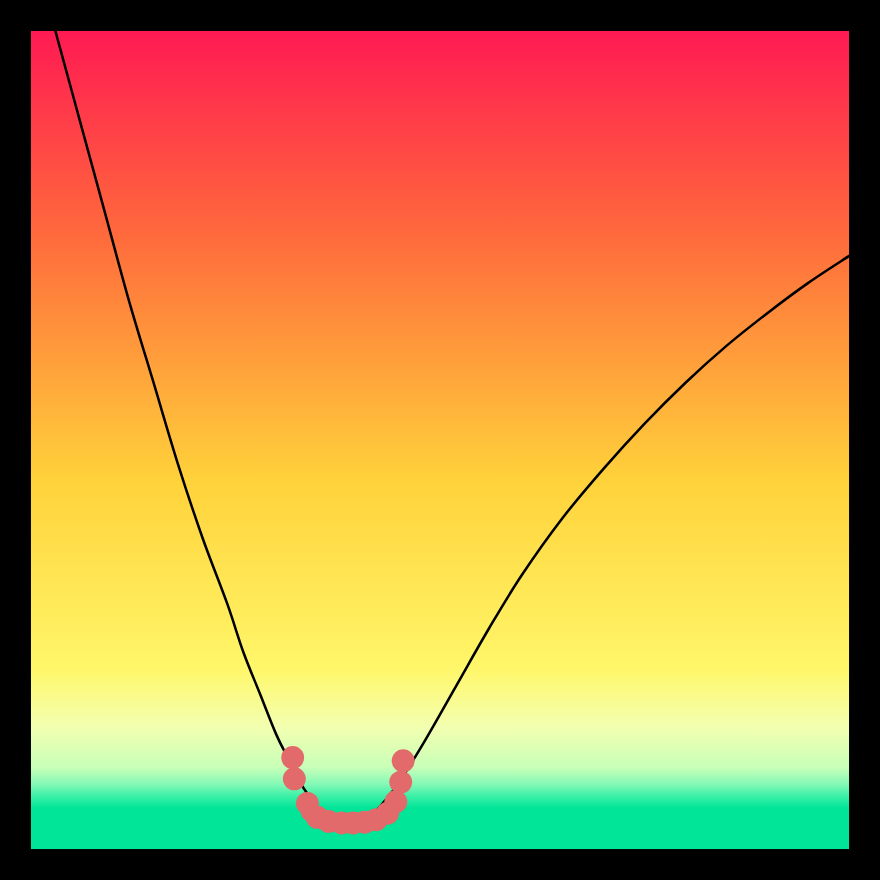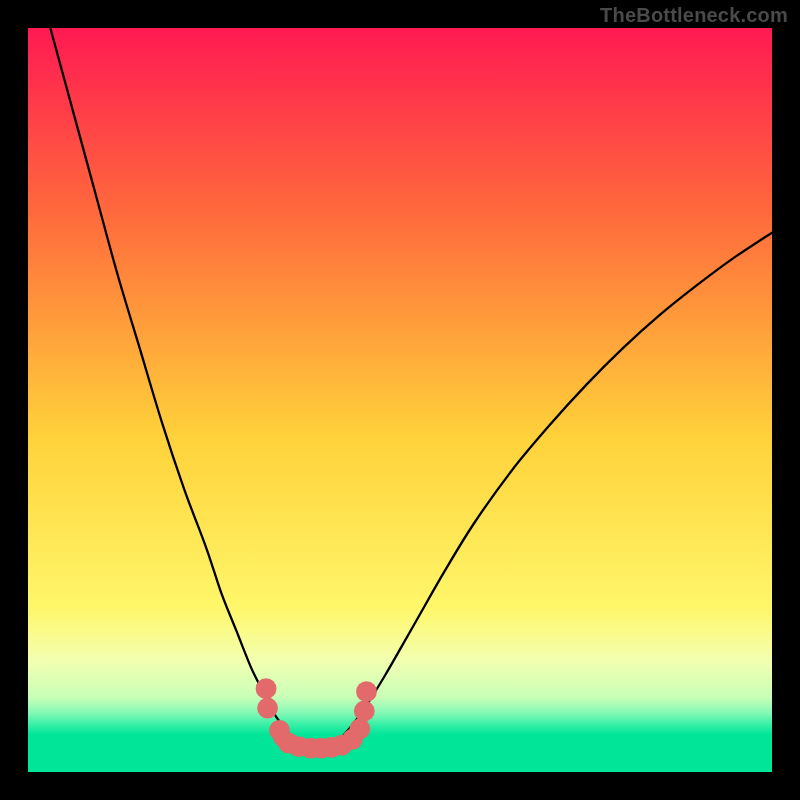--- a/index.html
+++ b/index.html
@@ -5,21 +5,20 @@
   html,body{margin:0;padding:0;width:800px;height:800px;background:#000;overflow:hidden;font-family:Arial,Helvetica,sans-serif}
   .stage{position:relative;width:800px;height:800px;background:#000}
   .attribution{position:absolute;top:4px;right:12px;color:#4a4a4a;font-size:20px;font-weight:600;letter-spacing:.2px}
   .plot{position:absolute;left:28px;top:28px;width:744px;height:744px}
   .plot svg{width:100%;height:100%;display:block}
 </style>
 </head>
 <body>
 
 <div class="stage">
-  <div class="attribution">TheBottleneck.com</div>
   <div class="plot">
     <svg id="plot-svg" xmlns="http://www.w3.org/2000/svg" viewBox="0 0 744 744">
         <defs>
           <linearGradient id="bg-grad" x1="0" y1="0" x2="0" y2="1">
             <stop offset="0%" stop-color="#ff1a52"></stop>
             <stop offset="25%" stop-color="#ff6a3c"></stop>
             <stop offset="55.00000000000001%" stop-color="#ffd23a"></stop>
             <stop offset="78%" stop-color="#fff76a"></stop>
             <stop offset="85%" stop-color="#f3ffb0"></stop>
             <stop offset="90%" stop-color="#c8ffb8"></stop>

